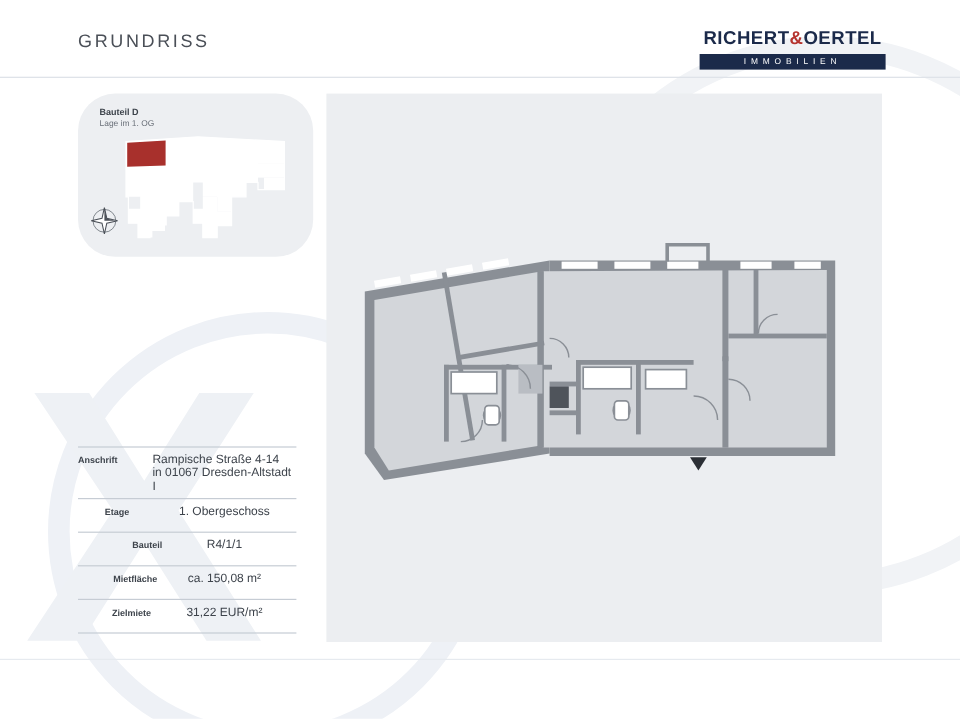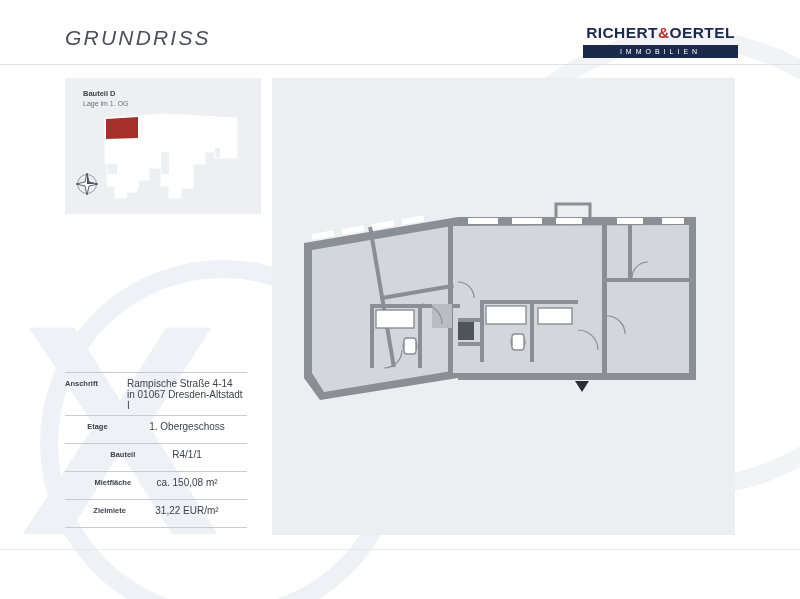--- a/index.html
+++ b/index.html
@@ -67,25 +67,24 @@
     left: 0;
     right: 0;
     top: 0;
     height: 65px;
     z-index: 3;
   }
   .header-title {
     position: absolute;
     left: 65px;
     top: 26px;
-    font-size: 21px;
+    font-size: 15px;
     letter-spacing: 2.2px;
     color: #4a4f57;
     font-weight: 400;
-    font-style: italic;
   }
   .logo {
     position: absolute;
     right: 62px;
     top: 24px;
     width: 155px;
     text-align: center;
   }
   .logo-top {
     font-size: 15.5px;
@@ -119,20 +118,21 @@
 
   
   .keyplan {
     position: absolute;
     left: 65px;
     top: 78px;
     width: 196px;
     height: 136px;
     background: #edeff2;
     z-index: 3;
+    border-radius: 31px;
   }
   .keyplan-title {
     position: absolute;
     left: 18px;
     top: 11px;
     font-size: 7.5px;
     font-weight: 700;
     color: #3d434b;
   }
   .keyplan-sub {

